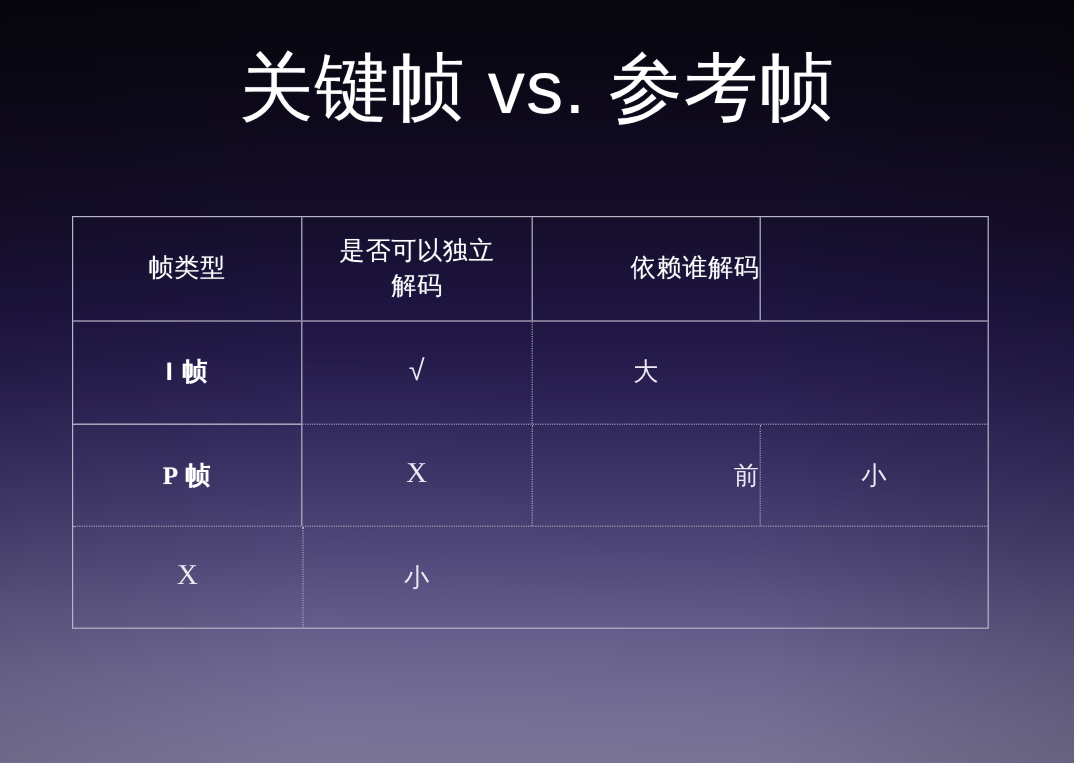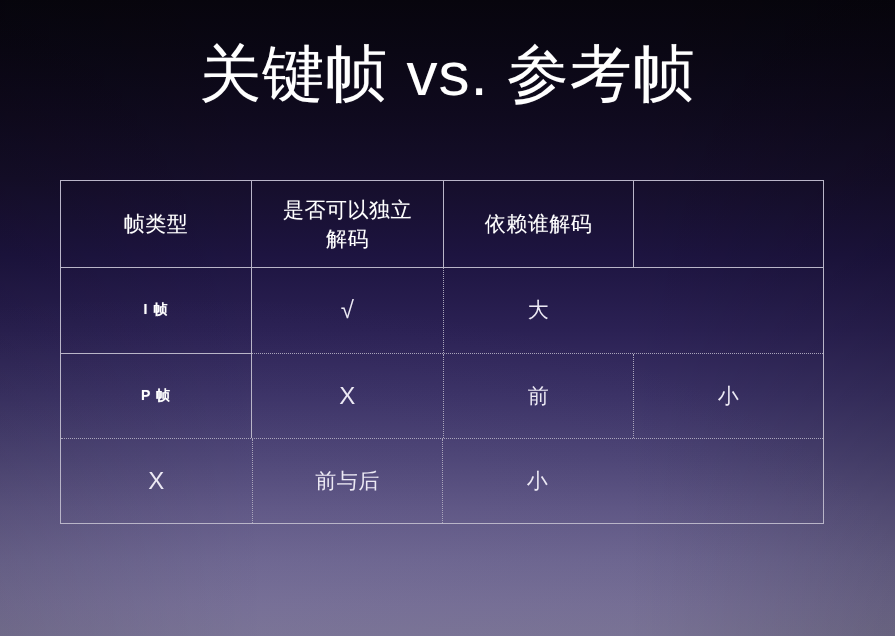--- a/index.html
+++ b/index.html
@@ -83,35 +83,35 @@
   }
 
   .row.header-row { height: 104px; }
   .row.data-row   { height: 102px; }
   .row.data-row.last { height: calc(412px - 2px - 104px - 102px - 102px); }
 
   
   .row.header-row { border-bottom: 1px solid #b9b5c8; }
 
   
-  .row.data-row + .row.data-row { border-top: 1px dotted #a9a4bb; }
+  .row.data-row + .row.data-row { border-top: 1px dotted #a9a4bb; font-family: Liberation Serif, serif; }
 
   .cell {
     display: flex;
     align-items: center;
     justify-content: center;
     text-align: center;
     color: #f2f0f7;
     position: relative;
   }
 
   
   .col-0 { width: 191px; }
   .col-1 { width: 192px; }
-  .col-2 { width: 190px; }
+  .col-2 { width: 190px; justify-content: flex-end; }
   .col-3 { width: 189px; }
 
   
   .col-0 { border-right: 1px solid #b9b5c8; }
   .header-row .col-1,
   .header-row .col-2 { border-right: 1px solid #b9b5c8; }
   .data-row .col-1,
   .data-row .col-2 { border-right: 1px dotted #a9a4bb; }
 
   
@@ -128,21 +128,21 @@
   .header-text {
     font-size: 21px;
     line-height: 29px;
     font-weight: 400;
     color: #ffffff;
     letter-spacing: 0.5px;
     text-shadow: 0 0 1px rgba(255,255,255,0.3);
   }
 
   .type-text {
-    font-size: 14px;
+    font-size: 21px;
     font-weight: 700;
     color: #ffffff;
     letter-spacing: 1px;
     text-shadow: 0 0 1px rgba(255,255,255,0.35);
     text-align: right;
   }
 
   .value-text {
     font-size: 21px;
     font-weight: 400;
@@ -204,22 +204,19 @@
       </div>
       <div class="cell col-3">
         <span class="value-text">小</span>
       </div>
     </div>
 
     <div class="row data-row last">
       <div class="cell col-1">
         <span class="value-text mark">X</span>
       </div>
-      <div class="cell col-2">
-        <span class="value-text">前与后</span>
-      </div>
       <div class="cell col-3">
         <span class="value-text">小</span>
       </div>
     </div>
 
   </div>
 </div>
 
 </body></html>

